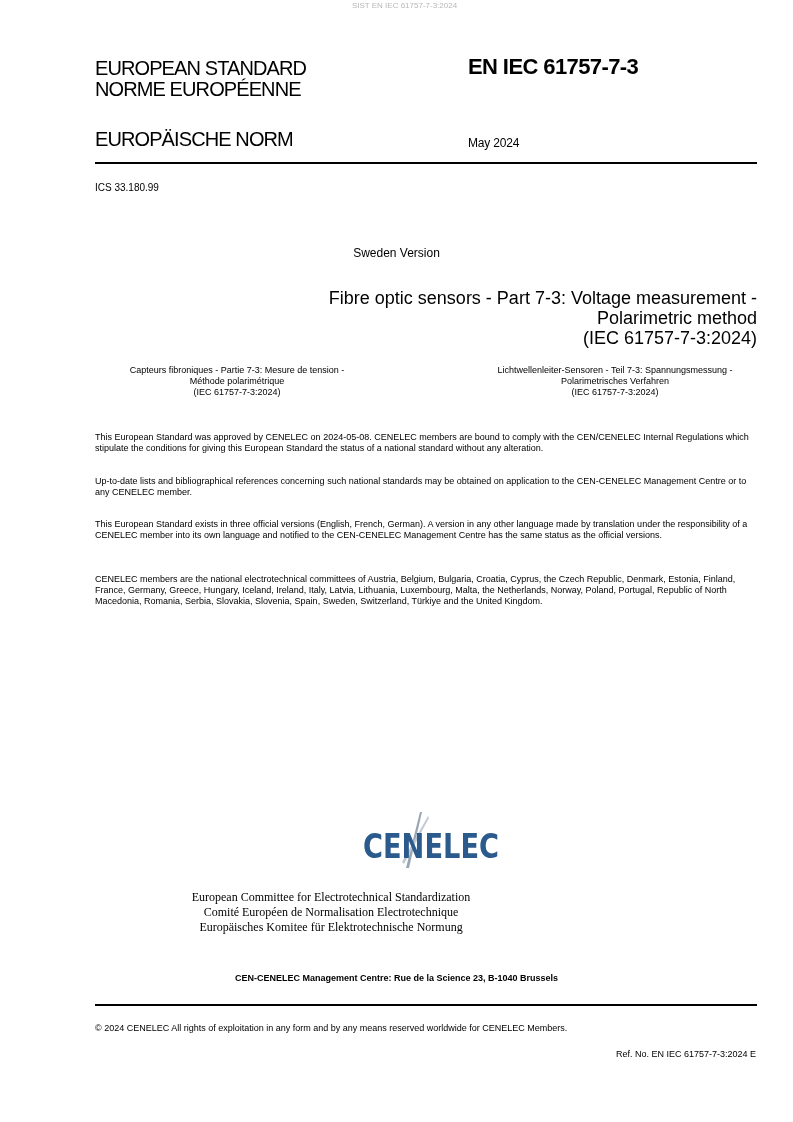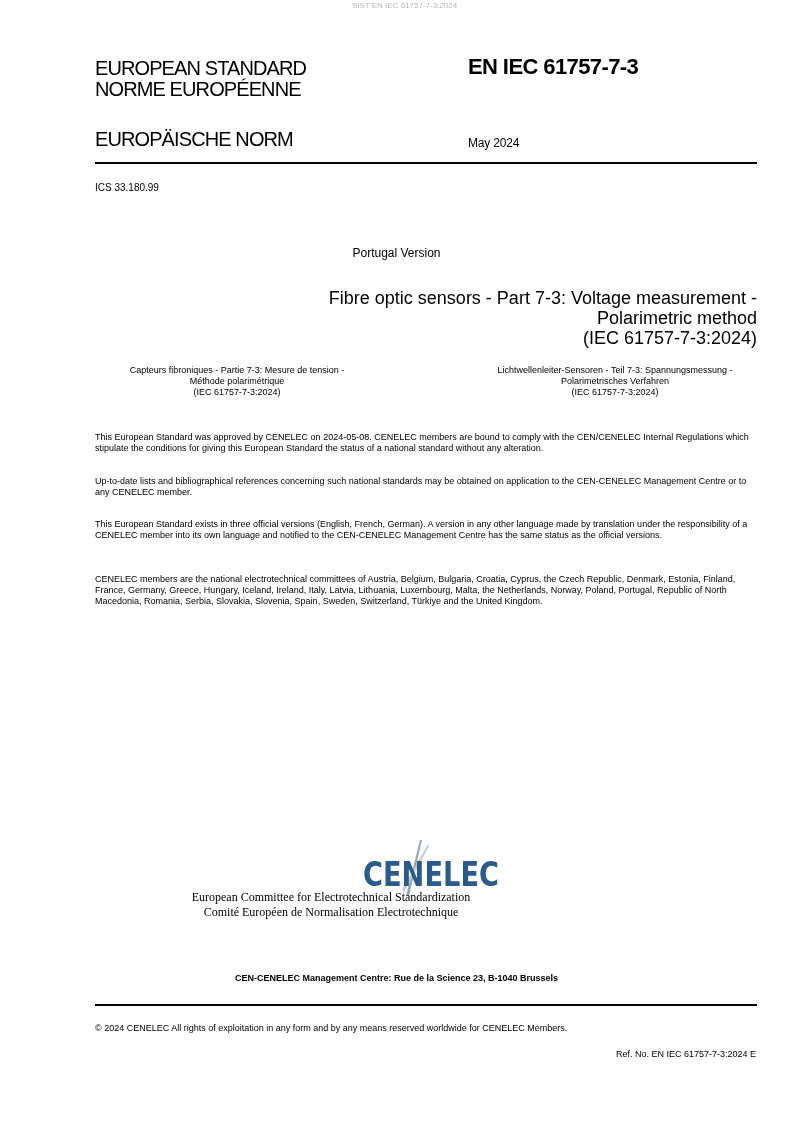--- a/index.html
+++ b/index.html
@@ -10,42 +10,42 @@
   .hdr-left { left:95px; font-size:20px; letter-spacing:-0.9px; line-height:24px; }
   .std-no { left:468px; top:54px; font-size:22px; font-weight:bold; letter-spacing:-0.6px; }
   .date { left:468px; top:136px; font-size:12px; letter-spacing:-0.2px; }
   .rule { left:95px; width:662px; height:2px; background:#000; }
   .ics { left:95px; top:182px; font-size:10px; }
   .center { width:793px; left:0; text-align:center; }
   .eng { top:246px; font-size:12px; }
   .title { top:277px; left:95px; width:662px; text-align:right; font-size:18px; line-height:20px;margin-top:11px; }
   .small-col { top:365px; width:300px; text-align:center; font-size:9px; line-height:11px; }
   .para { left:95px; width:665px; font-size:9px; line-height:11px; }
-  .logo { left:362px; top:840px; width:150px; height:56px;text-align:center; }
+  .logo { left:362px; top:812px; width:150px; height:56px;text-align:center; }
   .org { top:890px; left:0; width:662px; text-align:center; font-family:"Liberation Serif", serif; font-size:12px; line-height:15px; }
   .mgmt { top:973px; font-size:9px; font-weight:bold; }
   .copy { left:95px; top:1023px; font-size:9px; }
   .ref { right:37px; top:1049px; font-size:9px;text-align:right; }
 </style>
 </head>
 <body>
 
 <div class="abs watermark">SIST EN IEC 61757-7-3:2024</div>
 
 <div class="abs hdr-left" style="top:56px">EUROPEAN STANDARD</div>
 <div class="abs hdr-left" style="top:77px">NORME EUROPÉENNE</div>
 <div class="abs hdr-left" style="top:127px">EUROPÄISCHE NORM</div>
 <div class="abs std-no">EN IEC 61757-7-3</div>
 <div class="abs date">May 2024</div>
 
 <div class="abs rule" style="top:162px"></div>
 
 <div class="abs ics">ICS 33.180.99</div>
 
-<div class="abs center eng">Portugal Version</div>
+<div class="abs center eng">Sweden Version</div>
 
 <div class="abs title">
   <div>Fibre optic sensors - Part 7-3: Voltage measurement -</div>
   <div>Polarimetric method</div>
   <div>(IEC 61757-7-3:2024)</div>
 </div>
 
 <div class="abs small-col" style="left:87px">
   <div>Capteurs fibroniques - Partie 7-3: Mesure de tension -</div>
   <div>Méthode polarimétrique</div>
@@ -66,20 +66,21 @@
   <svg width="150" height="56" viewBox="0 0 150 56">
     <polygon points="44,56 58,0 60,0 47,56" fill="#9aa6b4"></polygon>
     <polygon points="40,50 66,4 67,6 42,52" fill="#c3cad3"></polygon>
     <text x="1" y="46" font-family="DejaVu Sans, sans-serif" font-weight="bold" font-size="33" fill="#2b5a8c" textLength="136" lengthAdjust="spacingAndGlyphs">CENELEC</text>
   </svg>
 </div>
 
 <div class="abs org">
   <div>European Committee for Electrotechnical Standardization</div>
   <div>Comité Européen de Normalisation Electrotechnique</div>
+  <div>Europäisches Komitee für Elektrotechnische Normung</div>
 </div>
 
 <div class="abs center mgmt">CEN-CENELEC Management Centre: Rue de la Science 23,  B-1040 Brussels</div>
 
 <div class="abs rule" style="top:1004px"></div>
 
 <div class="abs copy">© 2024 CENELEC  All rights of exploitation in any form and by any means reserved worldwide for CENELEC Members.</div>
 <div class="abs ref">Ref. No. EN IEC 61757-7-3:2024 E</div>
 
 </body></html>

